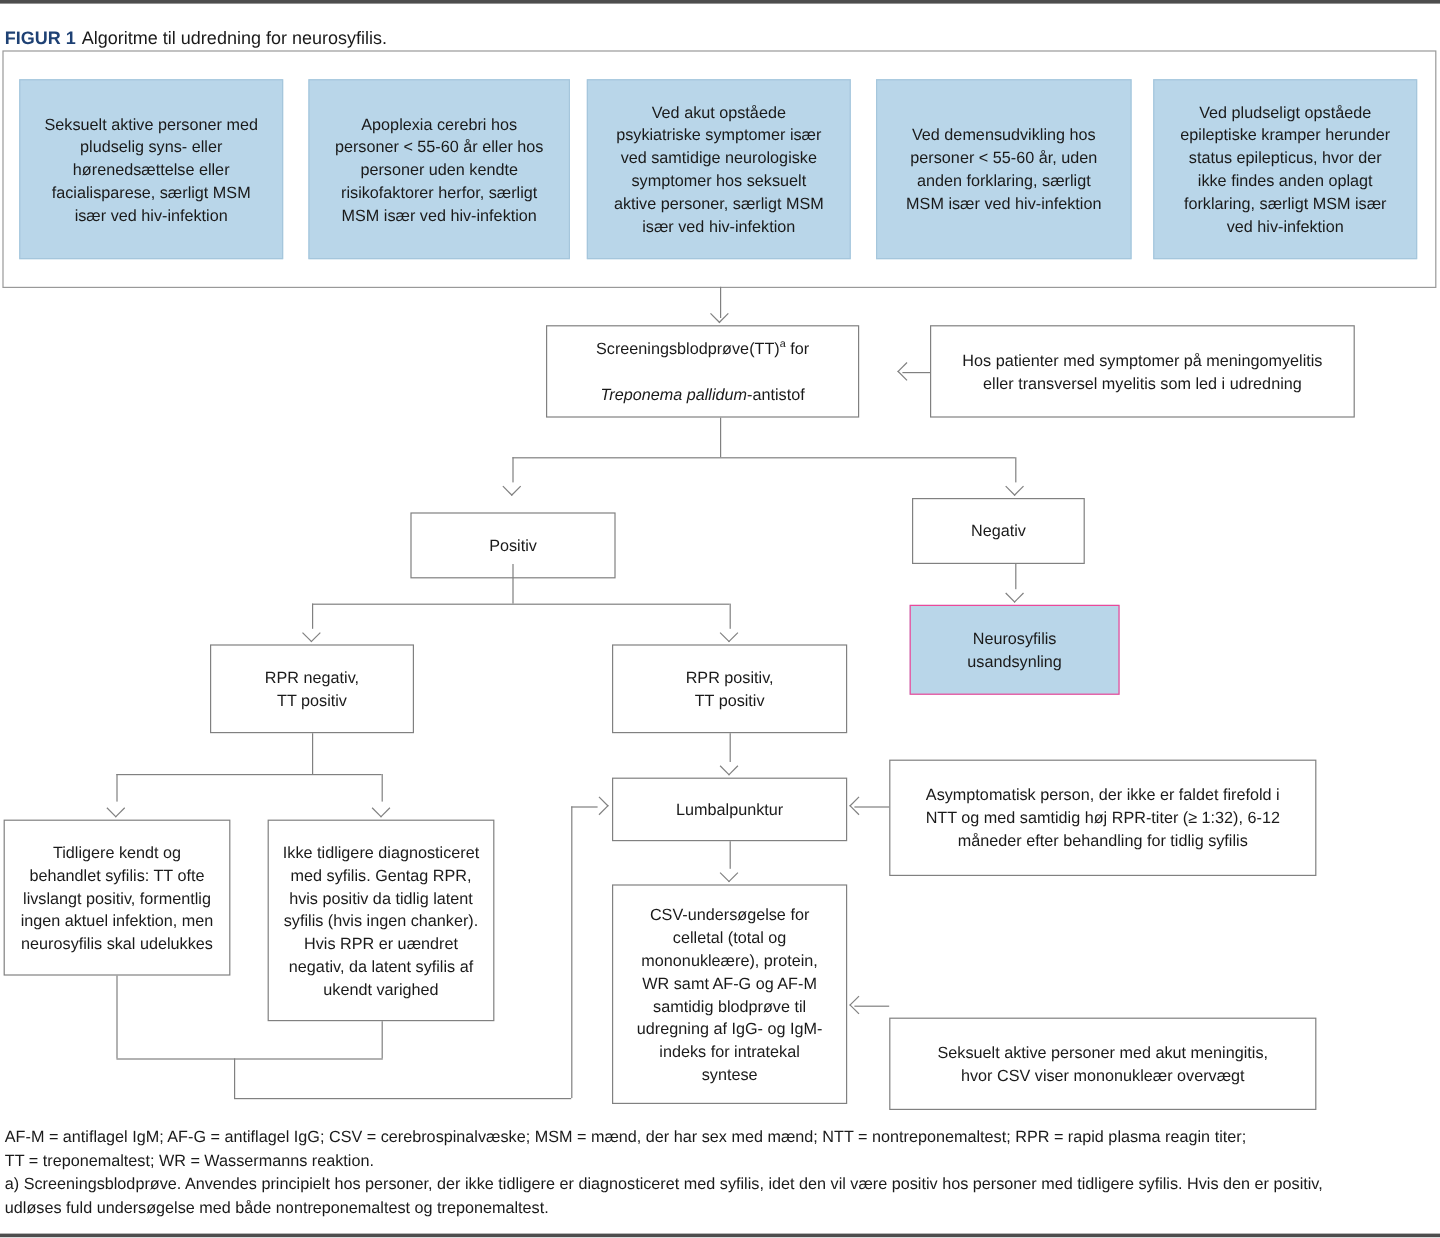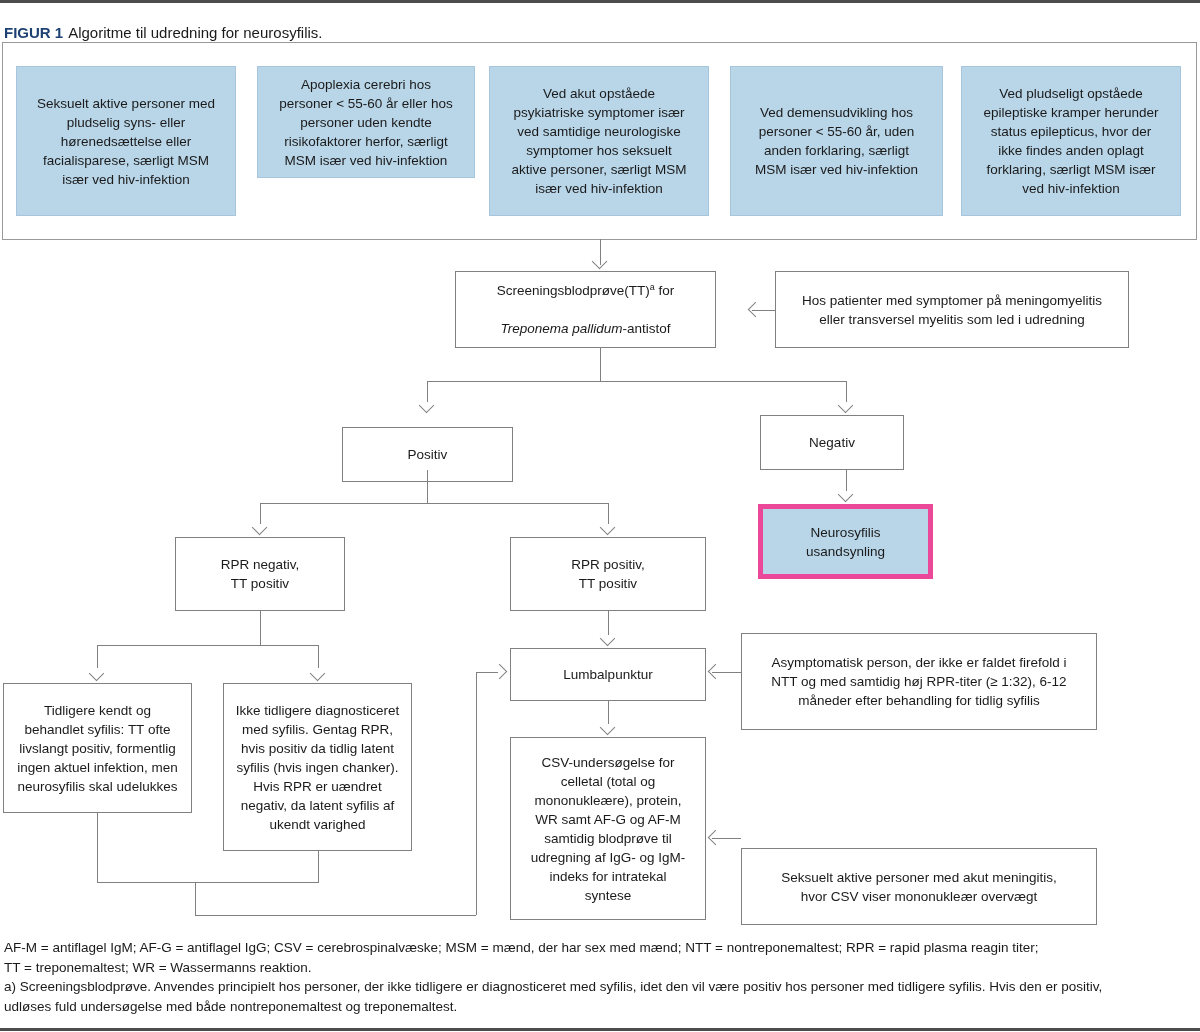--- a/index.html
+++ b/index.html
@@ -14,21 +14,21 @@
   .title-label { font-weight:bold; color:#1e4174; margin-right:5px; }
   .container { position:absolute; border:1px solid #999; background:#fff; }
   .box {
     position:absolute; display:flex; align-items:center; justify-content:center;
     text-align:center; white-space:pre-line;
     border:1px solid #808080; background:#fff;
     font-size:13.5px; line-height:19px; color:#1a1a1a;
     box-sizing:border-box;
   }
   .bluebox { background:#b9d6e9; border:1px solid #a5c6dc; }
-  .bluebox.bordered { border:5px solid #ec4899; }
+  .bluebox.bordered { border:1px solid #ec4899; }
   .line { position:absolute; background:#808080; }
   .chev { position:absolute; width:11px; height:11px; transform:rotate(45deg); box-sizing:border-box; }
   .chev.down  { border-right:1.5px solid #808080; border-bottom:1.5px solid #808080; }
   .chev.left  { border-left:1.5px solid #808080;  border-bottom:1.5px solid #808080; }
   .chev.right { border-top:1.5px solid #808080;   border-right:1.5px solid #808080; }
   sup { font-size:9px; vertical-align:super; line-height:0; }
   .footnotes { position:absolute; left:4px; top:938px; width:1194px;
     font-size:13.5px; line-height:19.5px; white-space:pre-line; }
 </style>
 </head>
@@ -41,21 +41,21 @@
   <span class="title-label">FIGUR 1</span><span>Algoritme til udredning for neurosyfilis.</span>
 </div>
 
 <div class="container" style="left:2px; top:42px; width:1193px; height:196px;"></div>
 
 <div class="box bluebox" style="left:16px;  top:66px; width:220px; height:150px;">Seksuelt aktive personer med
 pludselig syns- eller
 hørenedsættelse eller
 facialisparese, særligt MSM
 især ved hiv-infektion</div>
-<div class="box bluebox" style="left:257px; top:66px; width:218px; height:112px;">Apoplexia cerebri hos
+<div class="box bluebox" style="left:257px; top:66px; width:218px; height:150px;">Apoplexia cerebri hos
 personer &lt; 55-60 år eller hos
 personer uden kendte
 risikofaktorer herfor, særligt
 MSM især ved hiv-infektion</div>
 <div class="box bluebox" style="left:489px; top:66px; width:220px; height:150px;">Ved akut opståede
 psykiatriske symptomer især
 ved samtidige neurologiske
 symptomer hos seksuelt
 aktive personer, særligt MSM
 især ved hiv-infektion</div>

